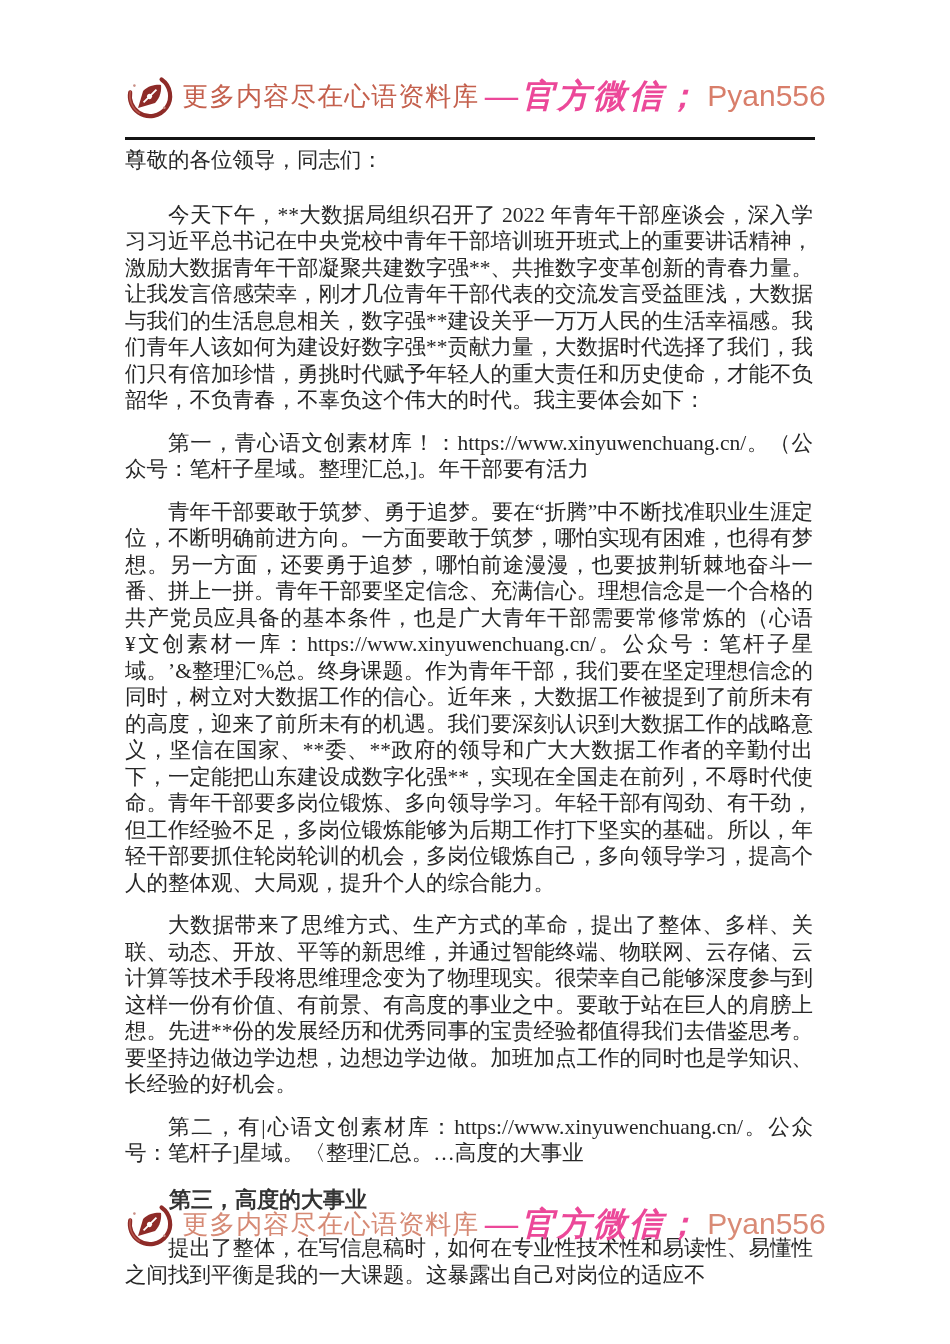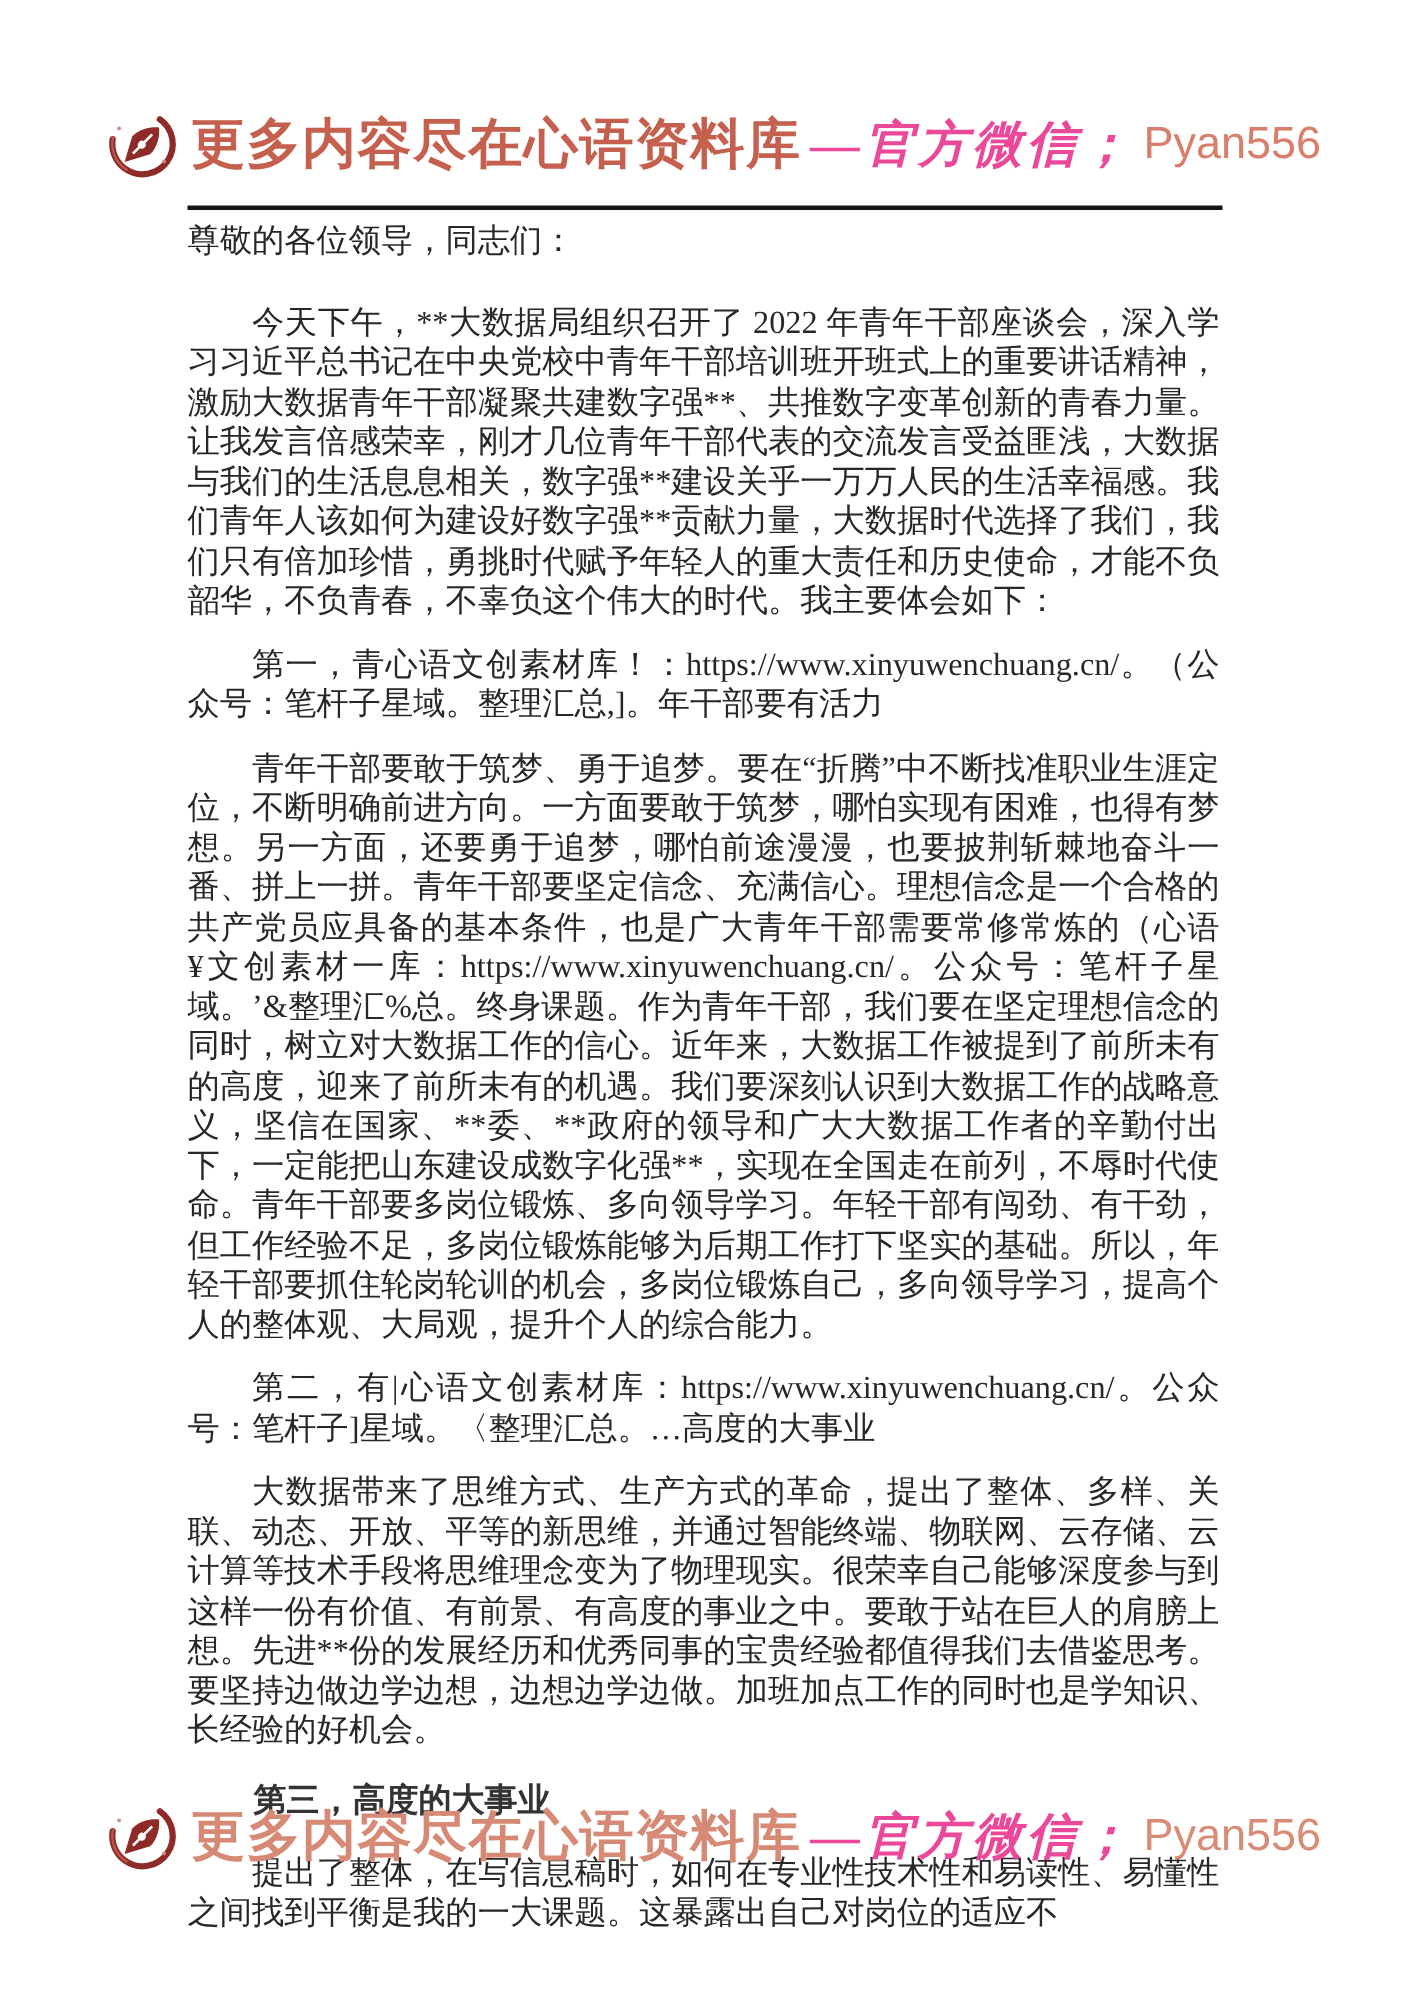--- a/index.html
+++ b/index.html
@@ -22,22 +22,22 @@
     justify-content: center;
     align-items: center;
     gap: 6px;
   }
   .wm-header { top: 70px; }
   .wm-footer { top: 1198px; }
 
   .brand-logo { width: 52px; height: 52px; flex: 0 0 auto; }
 
   .brand-text {
-    font-size: 36px;
-    font-weight: bold;
+    font-size: 26px;
+    font-weight: normal;
     letter-spacing: 1px;
     color: #c4604d;
     white-space: nowrap;
   }
   .wm-footer .brand-text { color: #d68a75; }
 
   .wechat-label {
     font-size: 33px;
     font-style: italic;
     font-weight: bold;
@@ -116,22 +116,22 @@
     <span class="wechat-id">Pyan556</span>
   </div>
 
   <div class="header-rule"></div>
 
   <div class="content">
     <p class="salutation">尊敬的各位领导，同志们：</p>
     <p>今天下午，**大数据局组织召开了 2022 年青年干部座谈会，深入学习习近平总书记在中央党校中青年干部培训班开班式上的重要讲话精神，激励大数据青年干部凝聚共建数字强**、共推数字变革创新的青春力量。让我发言倍感荣幸，刚才几位青年干部代表的交流发言受益匪浅，大数据与我们的生活息息相关，数字强**建设关乎一万万人民的生活幸福感。我们青年人该如何为建设好数字强**贡献力量，大数据时代选择了我们，我们只有倍加珍惜，勇挑时代赋予年轻人的重大责任和历史使命，才能不负韶华，不负青春，不辜负这个伟大的时代。我主要体会如下：</p>
     <p>第一，青心语文创素材库！：https://www.xinyuwenchuang.cn/。（公众号：笔杆子星域。整理汇总,]。年干部要有活力</p>
     <p>青年干部要敢于筑梦、勇于追梦。要在“折腾”中不断找准职业生涯定位，不断明确前进方向。一方面要敢于筑梦，哪怕实现有困难，也得有梦想。另一方面，还要勇于追梦，哪怕前途漫漫，也要披荆斩棘地奋斗一番、拼上一拼。青年干部要坚定信念、充满信心。理想信念是一个合格的共产党员应具备的基本条件，也是广大青年干部需要常修常炼的（心语¥文创素材一库：https://www.xinyuwenchuang.cn/。公众号：笔杆子星域。’&amp;整理汇%总。终身课题。作为青年干部，我们要在坚定理想信念的同时，树立对大数据工作的信心。近年来，大数据工作被提到了前所未有的高度，迎来了前所未有的机遇。我们要深刻认识到大数据工作的战略意义，坚信在国家、**委、**政府的领导和广大大数据工作者的辛勤付出下，一定能把山东建设成数字化强**，实现在全国走在前列，不辱时代使命。青年干部要多岗位锻炼、多向领导学习。年轻干部有闯劲、有干劲，但工作经验不足，多岗位锻炼能够为后期工作打下坚实的基础。所以，年轻干部要抓住轮岗轮训的机会，多岗位锻炼自己，多向领导学习，提高个人的整体观、大局观，提升个人的综合能力。</p>
+    <p>大数据带来了思维方式、生产方式的革命，提出了整体、多样、关联、动态、开放、平等的新思维，并通过智能终端、物联网、云存储、云计算等技术手段将思维理念变为了物理现实。很荣幸自己能够深度参与到这样一份有价值、有前景、有高度的事业之中。要敢于站在巨人的肩膀上想。先进**份的发展经历和优秀同事的宝贵经验都值得我们去借鉴思考。要坚持边做边学边想，边想边学边做。加班加点工作的同时也是学知识、长经验的好机会。</p>
     <p>第二，有|心语文创素材库：https://www.xinyuwenchuang.cn/。公众号：笔杆子]星域。〈整理汇总。…高度的大事业</p>
-    <p>大数据带来了思维方式、生产方式的革命，提出了整体、多样、关联、动态、开放、平等的新思维，并通过智能终端、物联网、云存储、云计算等技术手段将思维理念变为了物理现实。很荣幸自己能够深度参与到这样一份有价值、有前景、有高度的事业之中。要敢于站在巨人的肩膀上想。先进**份的发展经历和优秀同事的宝贵经验都值得我们去借鉴思考。要坚持边做边学边想，边想边学边做。加班加点工作的同时也是学知识、长经验的好机会。</p>
     <h3 class="section-heading">第三，高度的大事业</h3>
     <p>提出了整体，在写信息稿时，如何在专业性技术性和易读性、易懂性之间找到平衡是我的一大课题。这暴露出自己对岗位的适应不</p>
   </div>
 
   <div class="watermark-row wm-footer">
     <svg class="brand-logo" viewBox="0 0 40 40" aria-hidden="true">
       <circle cx="20" cy="20" r="15.5" fill="none" stroke="#8e2b28" stroke-width="3.2" stroke-dasharray="66 32" stroke-linecap="round" transform="rotate(-55 20 20)"></circle>
       <circle cx="20" cy="20" r="15.5" fill="none" stroke="#b9574d" stroke-width="1.2" stroke-dasharray="20 78" transform="rotate(120 20 20)"></circle>
       <g transform="rotate(225 20 20)">
         <path d="M20 7 L26.5 19 C26.5 25 23 29.5 20 32 C17 29.5 13.5 25 13.5 19 Z" fill="#8e2b28"></path>

